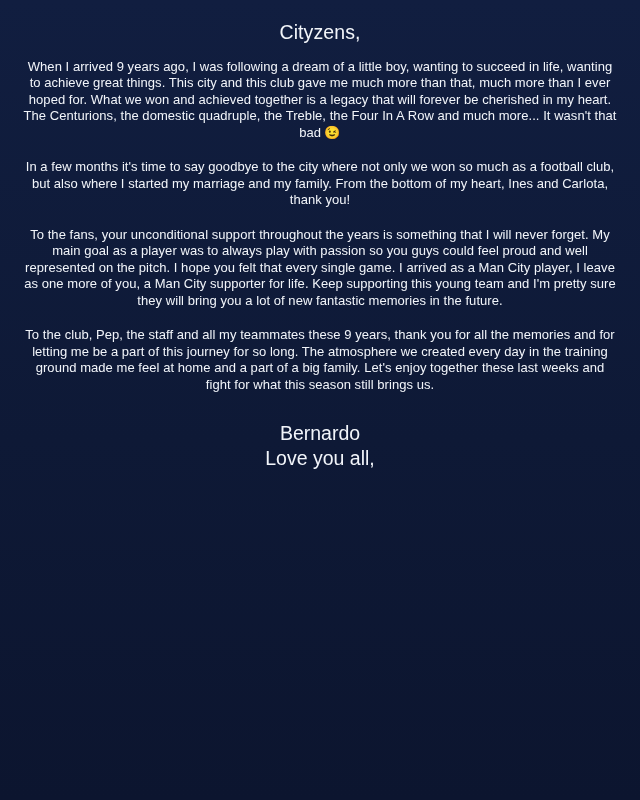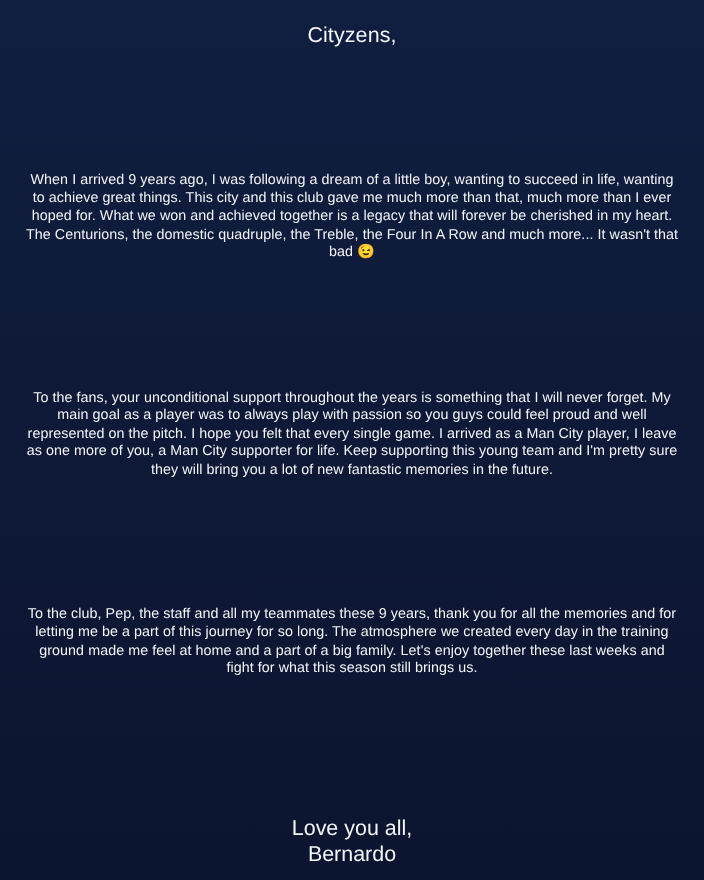--- a/index.html
+++ b/index.html
@@ -10,27 +10,27 @@
     width: 640px;
     height: 800px;
     background: #101c3d;
     font-family: "Liberation Sans", sans-serif;
     overflow: hidden;
   }
   .statement-card {
     width: 640px;
     height: 800px;
     box-sizing: border-box;
-    padding: 14px 22px 10px 22px;
+    padding: 14px 22px 22px 22px;
     background: linear-gradient(180deg, #111e40 0%, #0e1936 55%, #0c152f 100%);
     color: #eef2f8;
     display: flex;
     flex-direction: column;
     align-items: center;
-    justify-content: space-between;
+    justify-content: flex-start;
   }
   .salutation {
     font-size: 19.5px;
     line-height: 1.26;
     text-align: center;
     margin: 6px 0 14px 0;
     color: #f2f5fa;
     letter-spacing: 0.1px;
   }
   .para {
@@ -57,21 +57,22 @@
   }
 </style>
 </head>
 <body>
 
 <div class="statement-card">
 
   <div class="salutation">Cityzens,</div>
 
   <div class="para">When I arrived 9 years ago, I was following a dream of a little boy, wanting to succeed in life, wanting to achieve great things. This city and this club gave me much more than that, much more than I ever hoped for. What we won and achieved together is a legacy that will forever be cherished in my heart. The Centurions, the domestic quadruple, the Treble, the Four In A Row and much more... It wasn't that bad 😉</div>
+  <div class="para">In a few months it's time to say goodbye to the city where not only we won so much as a football club, but also where I started my marriage and my family. From the bottom of my heart, Ines and Carlota, thank you!</div>
   <div class="para">To the fans, your unconditional support throughout the years is something that I will never forget. My main goal as a player was to always play with passion so you guys could feel proud and well represented on the pitch. I hope you felt that every single game. I arrived as a Man City player, I leave as one more of you, a Man City supporter for life. Keep supporting this young team and I'm pretty sure they will bring you a lot of new fantastic memories in the future.</div>
   <div class="para">To the club, Pep, the staff and all my teammates these 9 years, thank you for all the memories and for letting me be a part of this journey for so long. The atmosphere we created every day in the training ground made me feel at home and a part of a big family. Let's enjoy together these last weeks and fight for what this season still brings us.</div>
 
   <div class="signoff">
+    <div>Bernardo</div>
     <div>Love you all,</div>
-    <div>Bernardo</div>
   </div>
 
 </div>
 
 </body></html>

